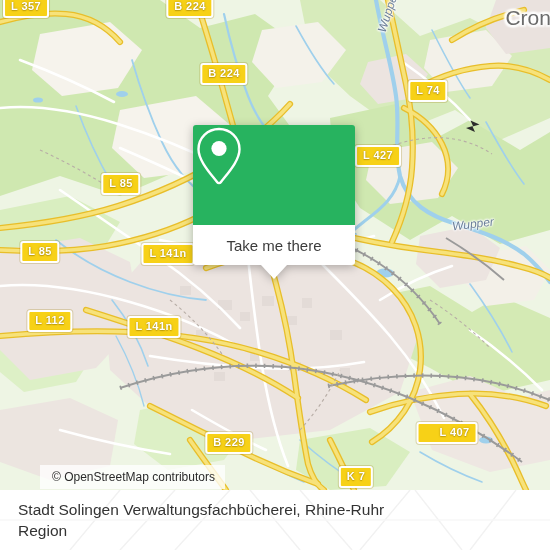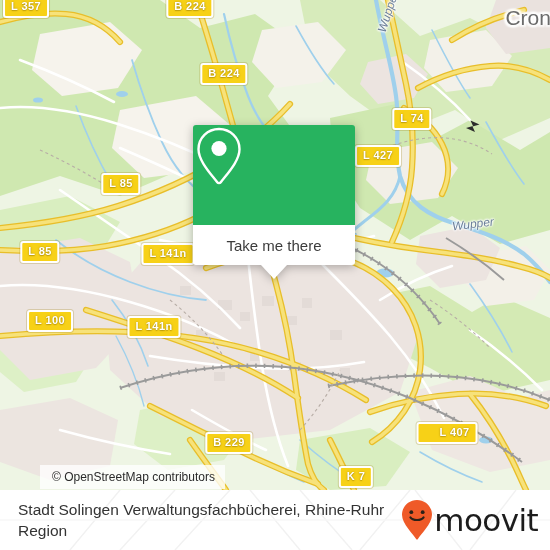--- a/index.html
+++ b/index.html
@@ -290,26 +290,26 @@
     </svg>
 
     <div class="place" style="left:534px;top:18px;">Crone</div>
 
     <div class="water-label" style="left:473px;top:224px;">Wupper</div>
     <div class="water-label rot-steep" style="left:388px;top:12px;">Wupper</div>
 
     <div class="shield" style="left:26px;top:7px;">L 357</div>
     <div class="shield" style="left:190px;top:7px;">B 224</div>
     <div class="shield" style="left:224px;top:74px;">B 224</div>
-    <div class="shield" style="left:412px;top:91px;margin-top:28px;">L 74</div>
+    <div class="shield" style="left:428px;top:91px;">L 74</div>
     <div class="shield" style="left:378px;top:156px;">L 427</div>
     <div class="shield" style="left:121px;top:184px;">L 85</div>
     <div class="shield" style="left:40px;top:252px;">L 85</div>
     <div class="shield" style="left:168px;top:254px;">L 141n</div>
-    <div class="shield" style="left:50px;top:321px;">L 100</div>
+    <div class="shield" style="left:50px;top:321px;">L 112</div>
     <div class="shield" style="left:154px;top:327px;">L 141n</div>
     <div class="shield" style="left:229px;top:443px;text-align:right;">B 229</div>
     <div class="shield" style="left:356px;top:477px;">K 7</div>
     <div class="shield" style="left:447px;top:433px;padding-left:21px;">L 407</div>
 
     <div id="callout">
       <div id="callout-head">
         <svg width="52" height="62" viewBox="0 0 52 62">
           <path d="M26 4 C14.5 4 5.5 13 5.5 24.2 C5.5 36 18 49 24.2 57.2 C25.1 58.4 26.9 58.4 27.8 57.2 C34 49 46.5 36 46.5 24.2 C46.5 13 37.5 4 26 4 Z" fill="none" stroke="#ffffff" stroke-width="2.4"></path>
           <circle cx="26" cy="23.5" r="7.6" fill="#ffffff"></circle>
@@ -332,24 +332,15 @@
             <path d="M250,0 L300,60"></path>
           <path d="M300,0 L352,60"></path>
             <path d="M360,60 L410,0"></path>
           <path d="M415,0 L462,60"></path>
             <path d="M470,60 L516,0"></path>
           <path d="M0,30 L550,30" stroke="#f0f0f0"></path>
         </g>
       </svg>
     </div>
     <div id="footer-title">Stadt Solingen Verwaltungsfachbücherei, Rhine-Ruhr Region</div>
-    <div id="moovit">
-      <svg width="34" height="42" viewBox="0 0 34 42">
-        <path d="M17 1 C8.7 1 2 7.6 2 15.7 C2 25 13.5 35.2 16.1 39.9 C16.5 40.6 17.5 40.6 17.9 39.9 C20.5 35.2 32 25 32 15.7 C32 7.6 25.3 1 17 1 Z" fill="#ef5a28"></path>
-        <circle cx="11.3" cy="13.2" r="1.9" fill="#2b2118"></circle>
-        <circle cx="22.7" cy="13.2" r="1.9" fill="#2b2118"></circle>
-        <path d="M10.4 18.4 C12.6 21.9 21.4 21.9 23.6 18.4" fill="none" stroke="#2b2118" stroke-width="2.1" stroke-linecap="round"></path>
-      </svg>
-      <span id="moovit-word">moovit</span>
-    </div>
   </div>
 
 </div>
 
 </body></html>

